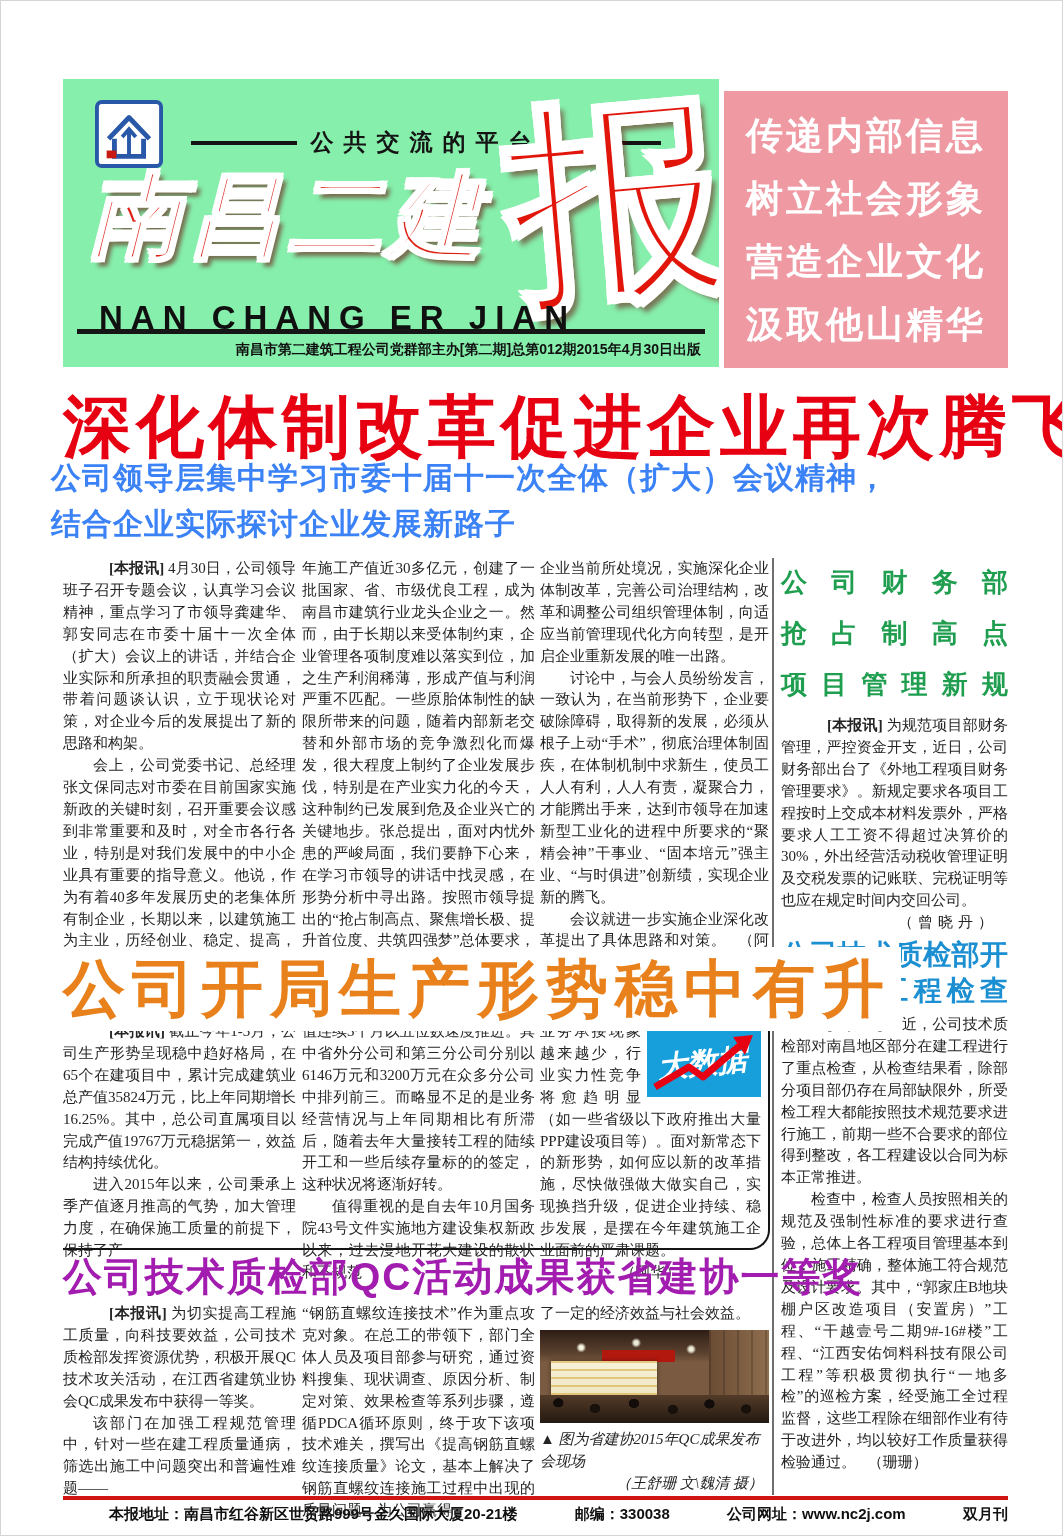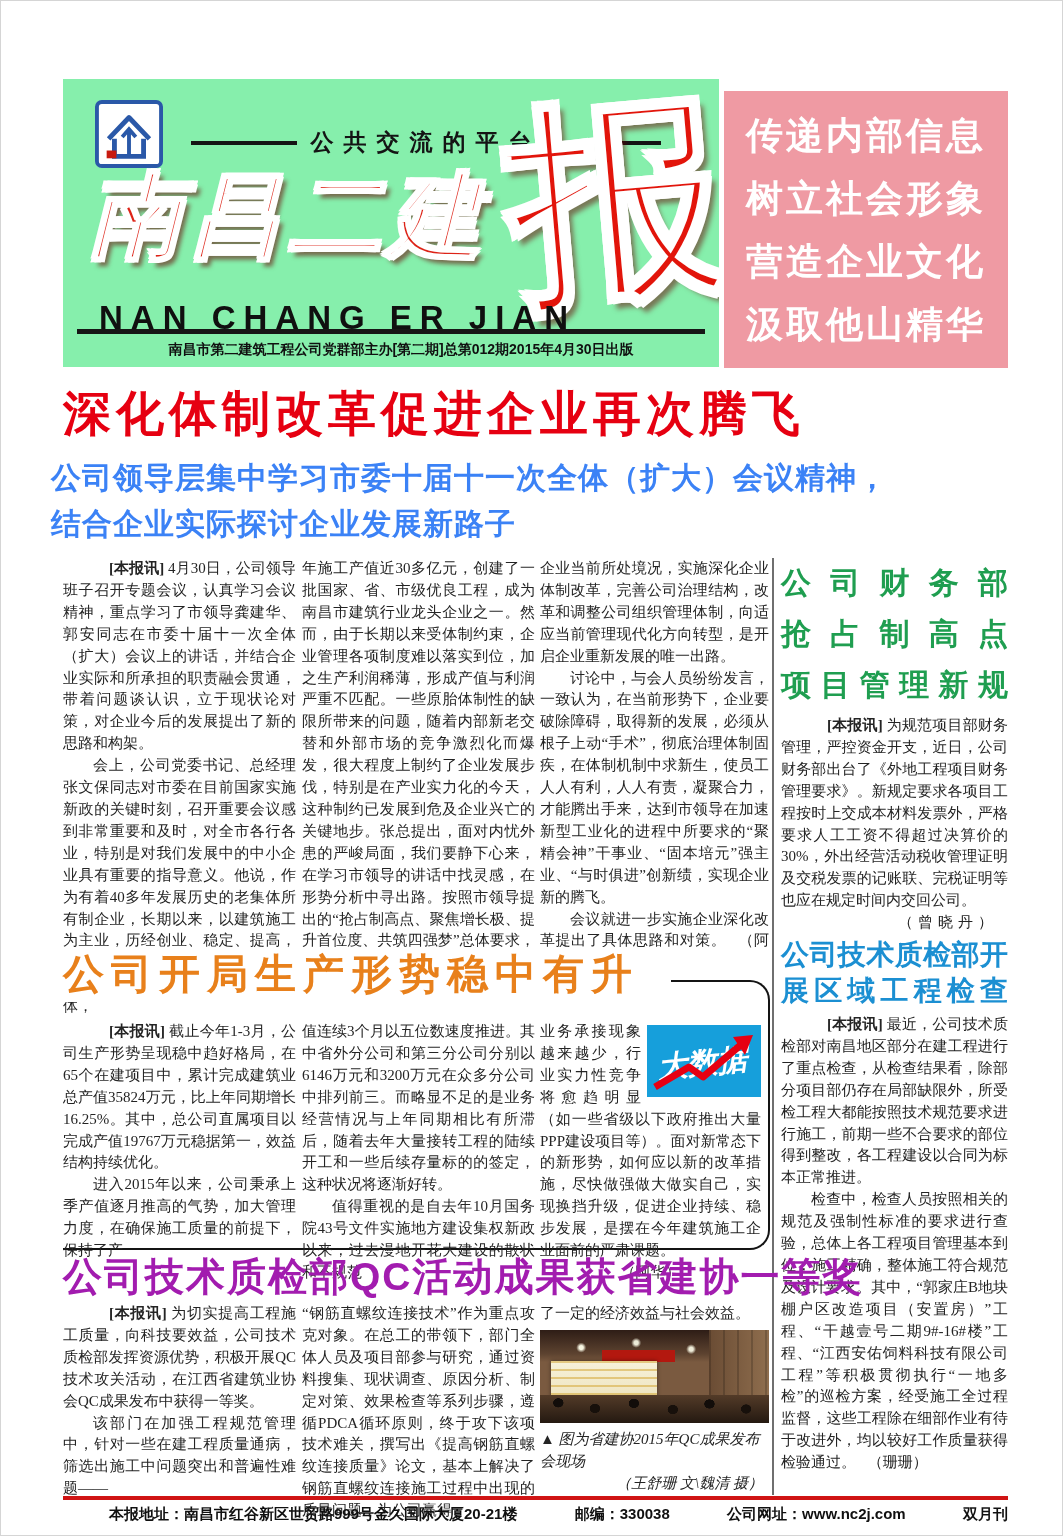--- a/index.html
+++ b/index.html
@@ -17,60 +17,60 @@
   .slogan-text{font-weight:bold;font-size:23px;letter-spacing:10px;color:#141414;padding:0 14px;white-space:nowrap;}
   .mh-title{position:absolute;left:26px;top:86px;font-weight:900;font-size:93px;letter-spacing:7px;color:#dd2317;line-height:1.1;
     -webkit-text-stroke:2.5px #ffffff;
     text-shadow:-2px -2px 0 #fff,2px -2px 0 #fff,-2px 2px 0 #fff,2px 2px 0 #fff,5px 6px 4px rgba(105,0,0,.55);font-style:italic;}
   .mh-bao{position:absolute;left:446px;top:16px;font-size:218px;line-height:1;font-weight:bold;color:#e2150b;
     transform:rotate(-5deg);
     -webkit-text-stroke:3px #ffffff;
     text-shadow:-3px -3px 0 #fff,3px -3px 0 #fff,-3px 3px 0 #fff,3px 3px 0 #fff,6px 8px 5px rgba(105,0,0,.5);}
   .mh-roman{position:absolute;left:36px;top:220px;font-weight:bold;font-size:33px;letter-spacing:8px;color:#101010;}
   .mh-bar{position:absolute;left:14px;right:14px;bottom:33px;height:5px;background:#161616;}
-  .mh-pubinfo{position:absolute;left:38px;right:18px;bottom:5px;height:24px;display:flex;justify-content:center;align-items:center;
+  .mh-pubinfo{position:absolute;left:38px;right:18px;bottom:5px;height:24px;display:flex;justify-content:flex-end;align-items:center;
     font-weight:bold;font-size:14px;color:#101010;}
 
   
   .motto{left:723px;top:90px;width:284px;height:277px;background:#ef9aa3;display:flex;flex-direction:column;justify-content:center;}
   .motto-line{color:#fff;font-weight:bold;font-size:37px;line-height:63px;letter-spacing:3px;text-align:center;}
 
   
-  .h1{left:62px;top:381px;width:946px;font-weight:900;font-size:48px;letter-spacing:5px;color:#e60011;white-space:nowrap;}
+  .h1{left:62px;top:381px;width:946px;font-weight:900;font-size:68px;letter-spacing:5px;color:#e60011;white-space:nowrap;}
   .subhead{left:50px;top:454px;width:920px;font-weight:bold;font-size:30px;line-height:46px;color:#3b82f6;letter-spacing:1px;}
 
   
   .bodycol{position:absolute;}
   .bodycol p{margin:0;font-size:15px;line-height:21.9px;text-align:justify;color:#242424;}
   .ind{text-indent:2em;}
   .tag{font-weight:bold;margin-left:16px;}
   .byline-inline{margin-left:8px;}
   .c1{left:62px;width:233px;}  .c2{left:301px;width:233px;}  .c3{left:539px;width:229px;}
   .top-lead{top:557px;}
 
   .divider{left:771px;top:557px;width:2px;height:937px;background:#6f6f6f;}
 
   
   .side{left:780px;width:227px;}
   .fin-head{top:556px;}
-  .fin-head div{font-weight:900;font-size:30px;line-height:51px;color:#1f9e50;text-align:justify;text-align-last:justify;
+  .fin-head div{font-weight:900;font-size:26px;line-height:51px;color:#1f9e50;text-align:justify;text-align-last:justify;
     font-family:"Liberation Sans","DejaVu Sans",sans-serif;}
   .fin-body{top:714px;}
   .byline-right{text-align:right !important;padding-right:10px;letter-spacing:5px;}
   .insp-head{top:936px;}
   .insp-head div{font-weight:900;font-size:28px;line-height:36px;color:#1b8fd2;text-align:justify;text-align-last:justify;
     font-family:"Liberation Sans","DejaVu Sans",sans-serif;}
   .insp-body{top:1013px;}
 
   
   .mid-frame{left:62px;top:979px;width:705px;height:266px;border:2.5px solid #141414;border-left:0;
     border-radius:0 20px 20px 0;}
   .mid-frame::before{content:"";position:absolute;top:-6px;left:0;width:608px;height:10px;background:#fff;}
   .mid-head{left:62px;top:946px;z-index:3;background:#fff;padding-right:10px;
-    font-weight:900;font-size:41px;letter-spacing:7px;color:#e8801b;white-space:nowrap;}
+    font-weight:900;font-size:62px;letter-spacing:7px;color:#e8801b;white-space:nowrap;}
   .top-mid{top:1020px;}
   .mid-c3{width:221px;}
   .bigdata{float:right;width:114px;height:72px;margin:4px 0 2px 6px;}
   .byline-center{text-align:center !important;}
 
   
   .qc-head{left:62px;top:1249px;z-index:3;font-weight:900;font-size:39px;letter-spacing:2px;color:#a21caf;white-space:nowrap;}
   .top-qc{top:1302px;}
 
   .photo{position:relative;width:229px;height:93px;margin-top:5px;background:#7a5a40;overflow:hidden;}

